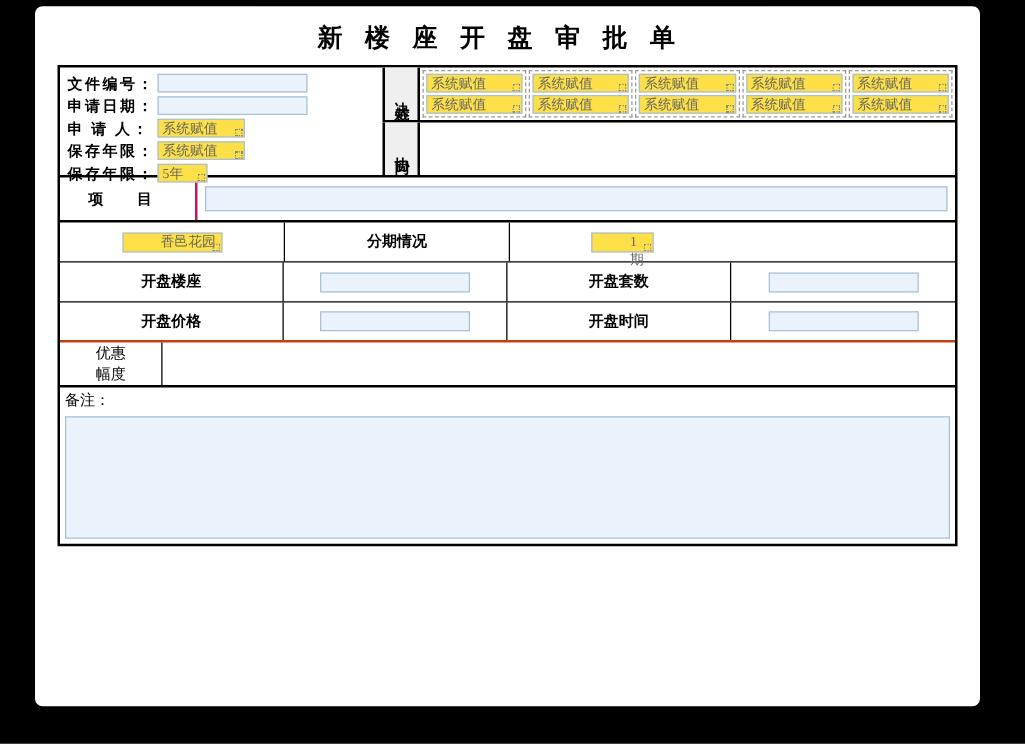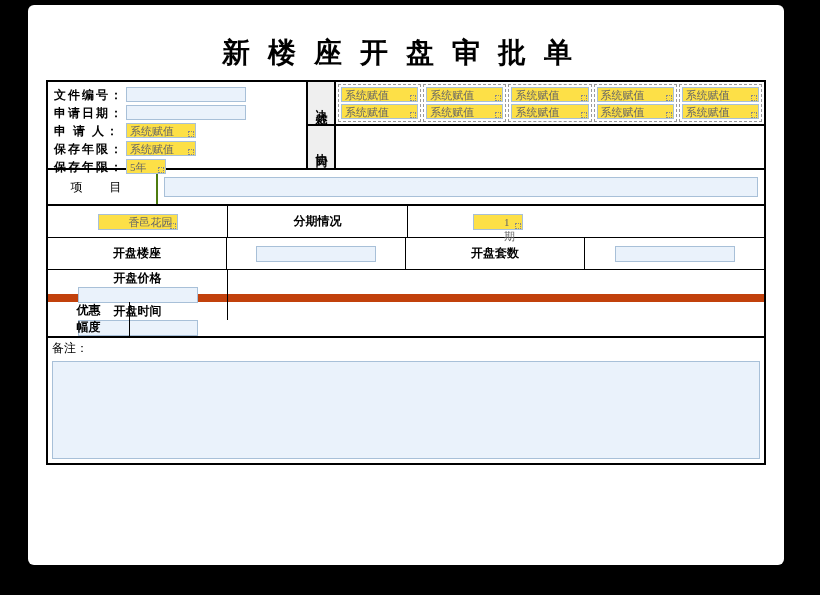--- a/index.html
+++ b/index.html
@@ -19,24 +19,24 @@
     top: 5px;
     width: 756px;
     height: 560px;
     background: #fff;
     border-radius: 6px;
     box-shadow: 8px 10px 16px rgba(0,0,0,.6);
     overflow: hidden;
   }
   .title {
     text-align: center;
-    font-size: 28px;
+    font-size: 20px;
     letter-spacing: 18px;
     font-weight: bold;
-    padding: 29px 0 8px 0;
+    padding: 12px 0 8px 0;
   }
   .form-border {
     border: 2px solid #000;
     margin: 0 18px;
   }
 
   
   .hdr {
     display: flex;
     border-bottom: 2px solid #000;
@@ -95,23 +95,23 @@
 
   
   .proj {
     display: flex;
     border-bottom: 2px solid #000;
     height: 36px;
   }
   .proj .lab2 {
     width: 110px;
     display: flex; align-items: center; justify-content: center;
-    font-weight: normal;
+    font-weight: bold;
     letter-spacing: 12px;
-    border-right: 2px solid #4d7c0f;
+    border-right: 2px solid #be185d;
   }
   .proj .field {
     flex: 1; padding: 6px 6px; display: flex; align-items: center;
   }
   .long-input {
     flex: 1; height: 20px;
     border: 1px solid #a8c0d8;
     background: #eaf2fb;
   }
 
@@ -122,32 +122,32 @@
     height: 32px;
   }
   .grow .c {
     display: flex; align-items: center; justify-content: center;
     border-right: 1px solid #000;
   }
   .grow .c:last-child { border-right: none; }
   .c-lab { width: 180px; font-weight: bold; }
   .c-val { width: 180px; }
   .c-val .txtbox, .c-val .sysval { width: 120px; height: 16px; padding-left: 30px; }
-  .grow.heavy { border-bottom: 8px solid #c2410c; flex-direction: column; }
+  .grow.heavy { border-bottom: 2px solid #c2410c; }
 
   
   .disc {
     display: flex;
     border-bottom: 2px solid #000;
   }
   .disc .side {
     width: 82px;
     display: flex; align-items: center; justify-content: center;
     border-right: 1px solid #000;
-    font-weight: bold;
+    font-weight: normal;
     text-align: center;
     line-height: 1.4;
   }
   .disc .rows { flex: 1; }
   .disc .drow {
     display: flex; height: 30px;
     border-bottom: 1px solid #000;
   }
   .disc .drow:last-child { border-bottom: none; }
   .disc .drow .dl {

